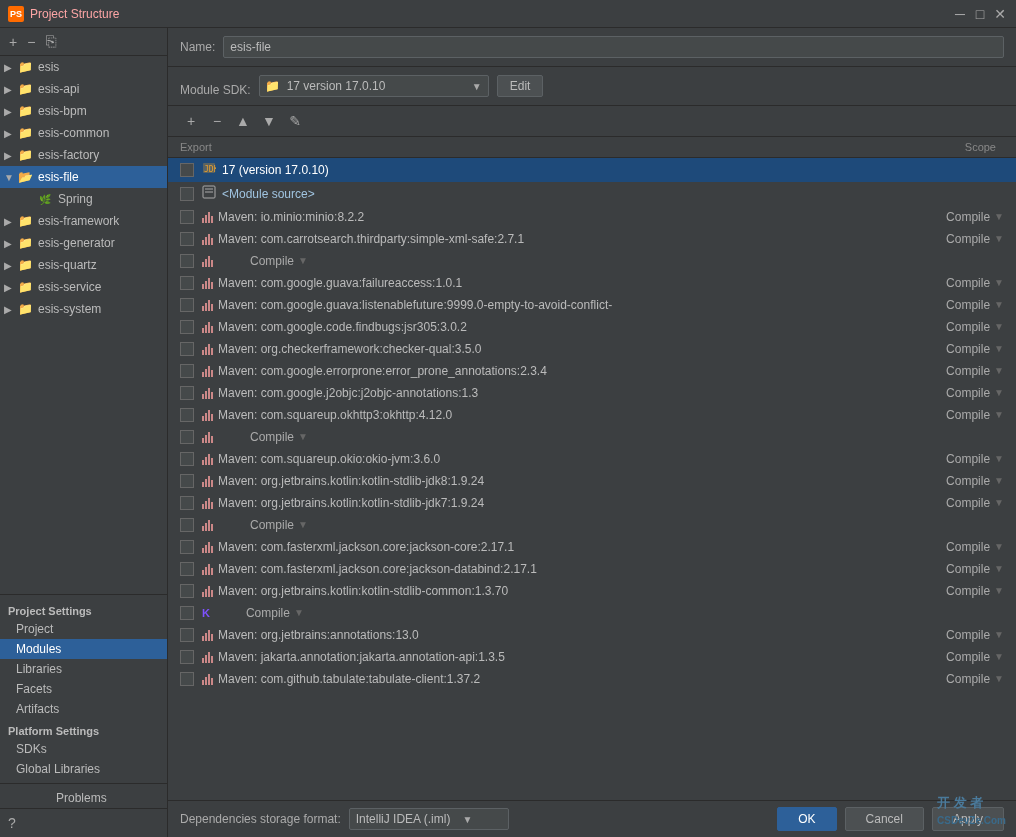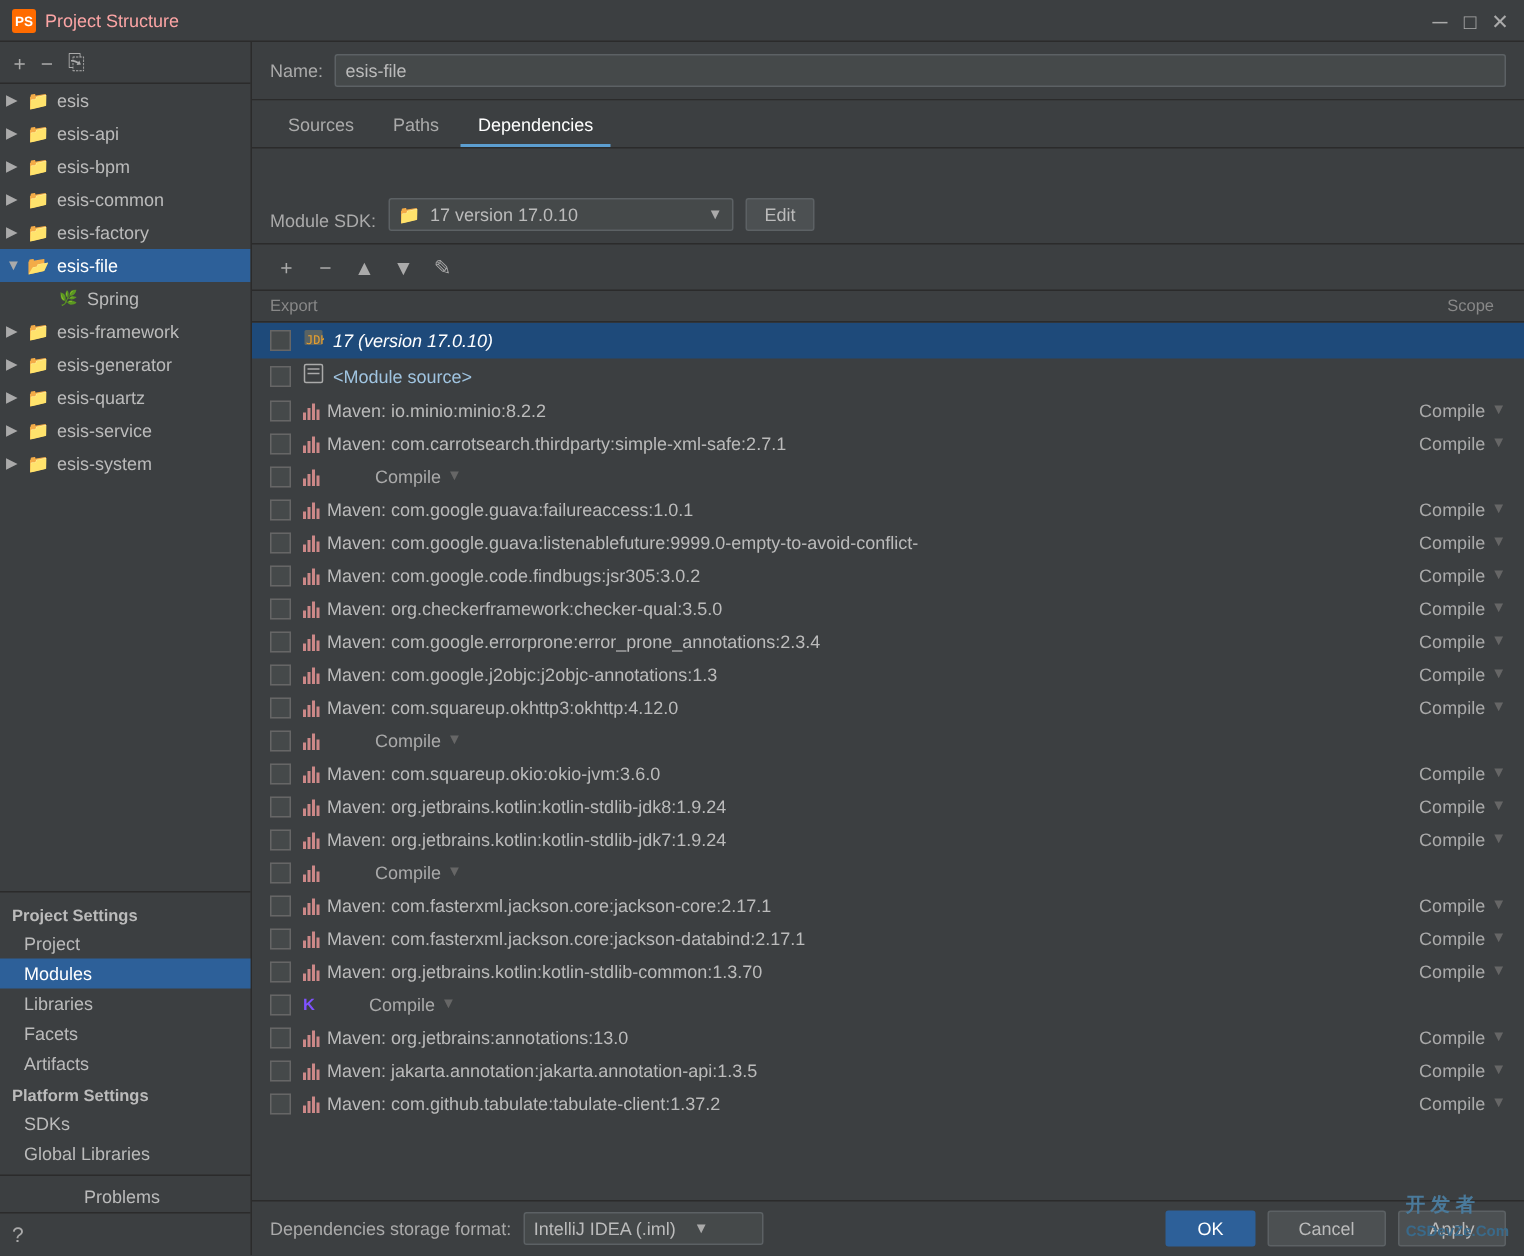--- a/index.html
+++ b/index.html
@@ -202,21 +202,20 @@
     .sdk-select-arrow { color: #aaa; font-size: 10px; margin-left: auto; }
     .sdk-folder-icon { color: #dcb967; font-size: 12px; }
     .edit-btn {
       background: #4c5052;
       border: 1px solid #5c6164;
       color: #bbbbbb;
       padding: 3px 12px;
       font-size: 12px;
       border-radius: 2px;
       cursor: pointer;
-      margin-top: 25px;
     }
 
     
     .dep-toolbar {
       display: flex;
       align-items: center;
       padding: 4px 12px;
       gap: 4px;
       border-bottom: 1px solid #2b2b2b;
       flex-shrink: 0;
@@ -269,21 +268,21 @@
       display: flex; align-items: center; justify-content: center;
     }
     .dep-icon {
       margin-right: 6px;
       flex-shrink: 0;
       font-size: 12px;
     }
     .dep-jdk-icon { color: #e8a02e; }
     .dep-module-icon { color: #aaa; }
     .dep-name { flex: 1; color: #bbbbbb; font-size: 12px; white-space: nowrap; overflow: hidden; text-overflow: ellipsis; }
-    .dep-name.jdk { color: #ffffff; font-weight: 500; font-style: italic; }
+    .dep-name.jdk { color: #ffffff; font-weight: 500; }
     .dep-name.module-src { color: #a0c4e0; }
     .dep-scope { width: 80px; color: #aaa; font-size: 12px; text-align: right; padding-right: 4px; }
     .dep-scope-arrow { color: #666; font-size: 10px; }
 
     
     .bottom-bar {
       display: flex;
       align-items: center;
       padding: 6px 12px;
       border-top: 1px solid #2b2b2b;
@@ -460,25 +459,20 @@
     </div>
   </div>
 
   <div class="right-panel">
 
     <div class="name-bar">
       <span class="name-label">Name:</span>
       <input class="name-input" type="text" value="esis-file" style="">
     </div>
 
-    <div class="tab-bar">
-      <div class="tab">Sources</div>
-      <div class="tab">Paths</div>
-      <div class="tab active">Dependencies</div>
-    </div>
 
     <div class="sdk-bar">
       <span class="sdk-label">Module SDK:</span>
       <div class="sdk-select">
         <span class="sdk-folder-icon">📁</span>
         <span>17 version 17.0.10</span>
         <span class="sdk-select-arrow">▼</span>
       </div>
       <button class="edit-btn">Edit</button>
     </div>

